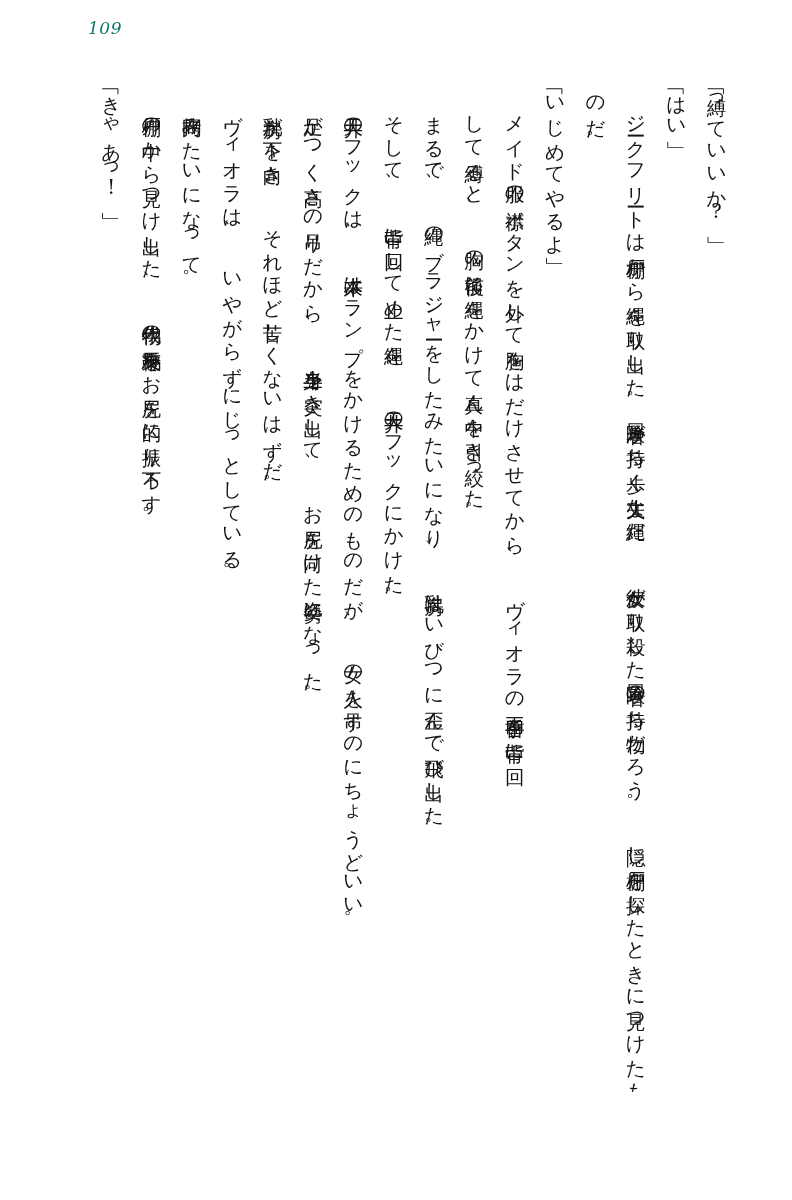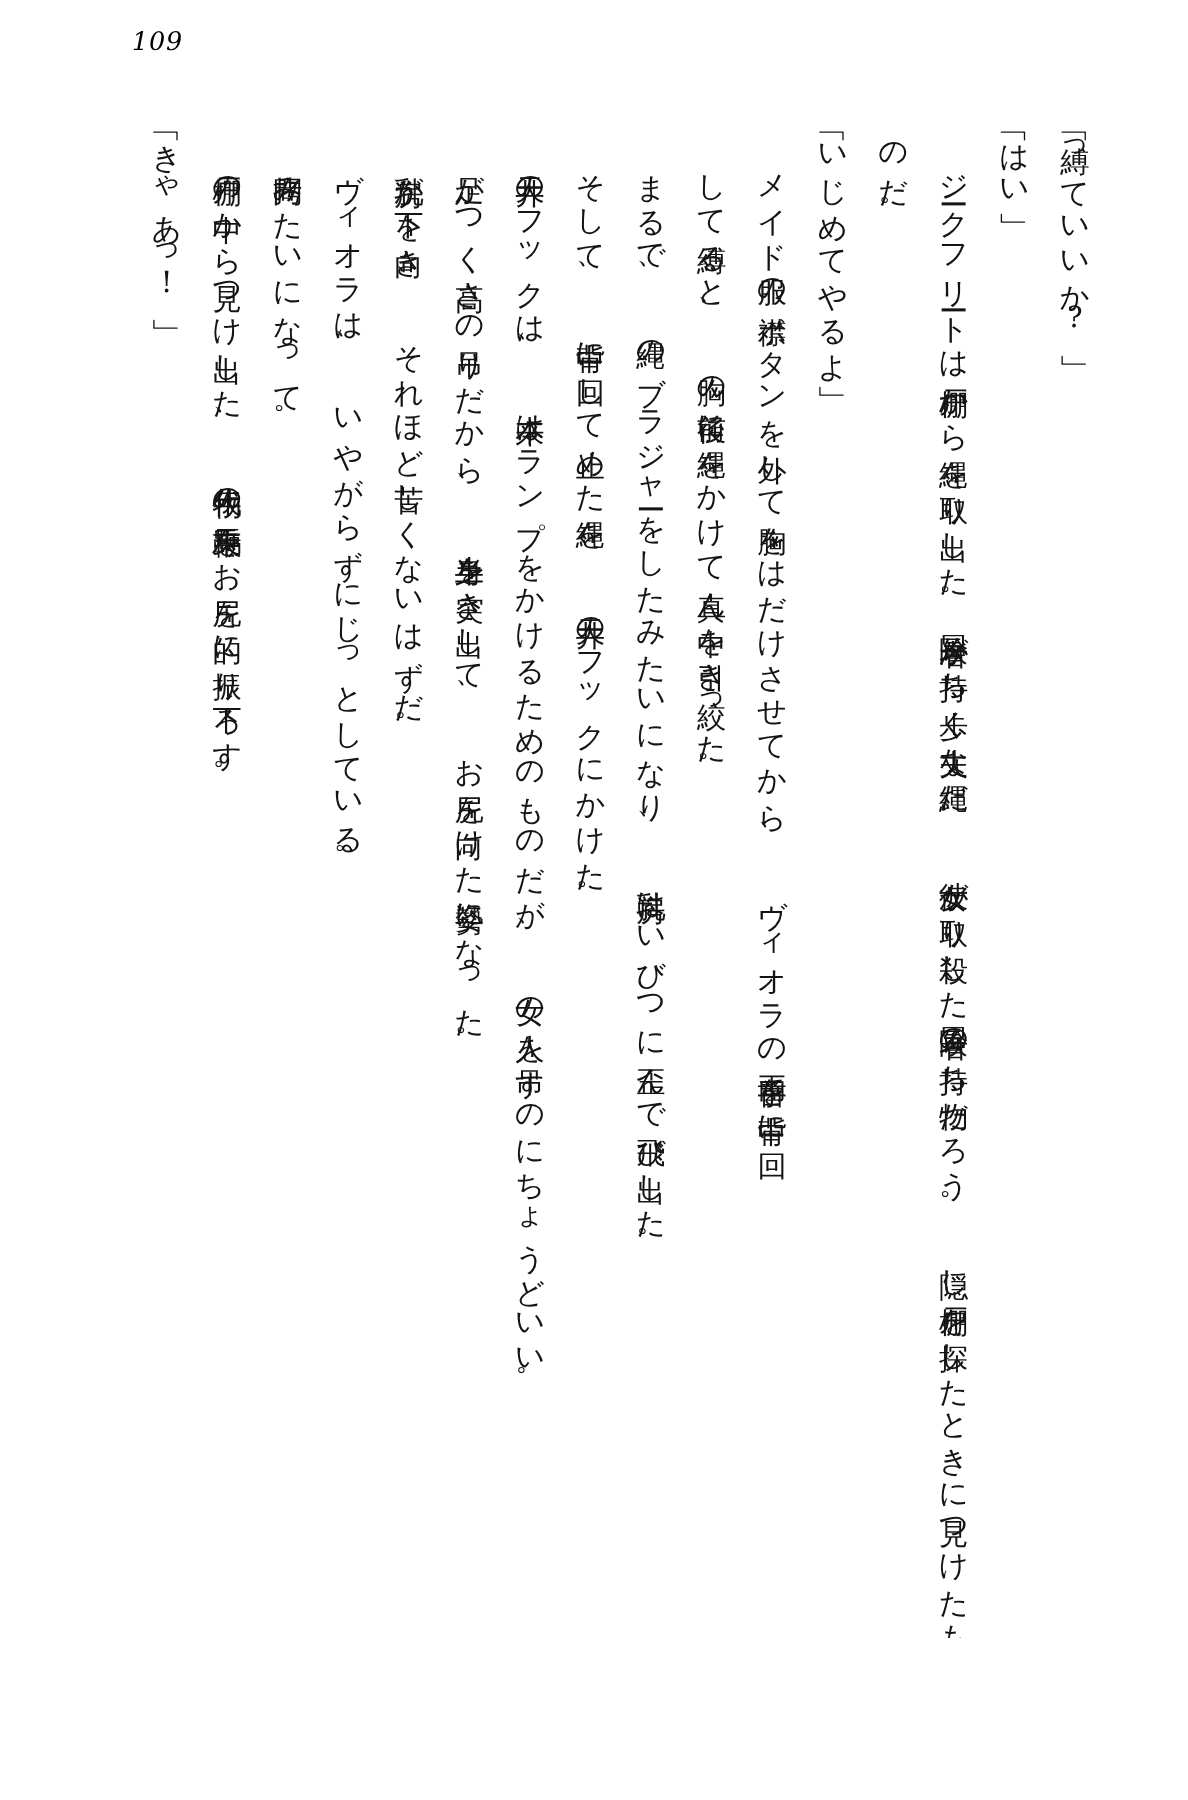--- a/index.html
+++ b/index.html
@@ -21,21 +21,21 @@
     box-sizing: border-box;
     background: #ffffff;
   }
   .page-number {
     position: absolute;
     top: 18px;
     left: 88px;
     font-family: "DejaVu Serif", "Liberation Serif", serif;
     font-style: italic;
     font-size: 17px;
-    color: #000000;
+    color: #0f766e;
     letter-spacing: 0.5px;
     text-align: center;
   }
   .text-block {
     position: absolute;
     top: 82px;
     left: 58px;
     width: 678px;
     height: 1010px;
     writing-mode: vertical-rl;

